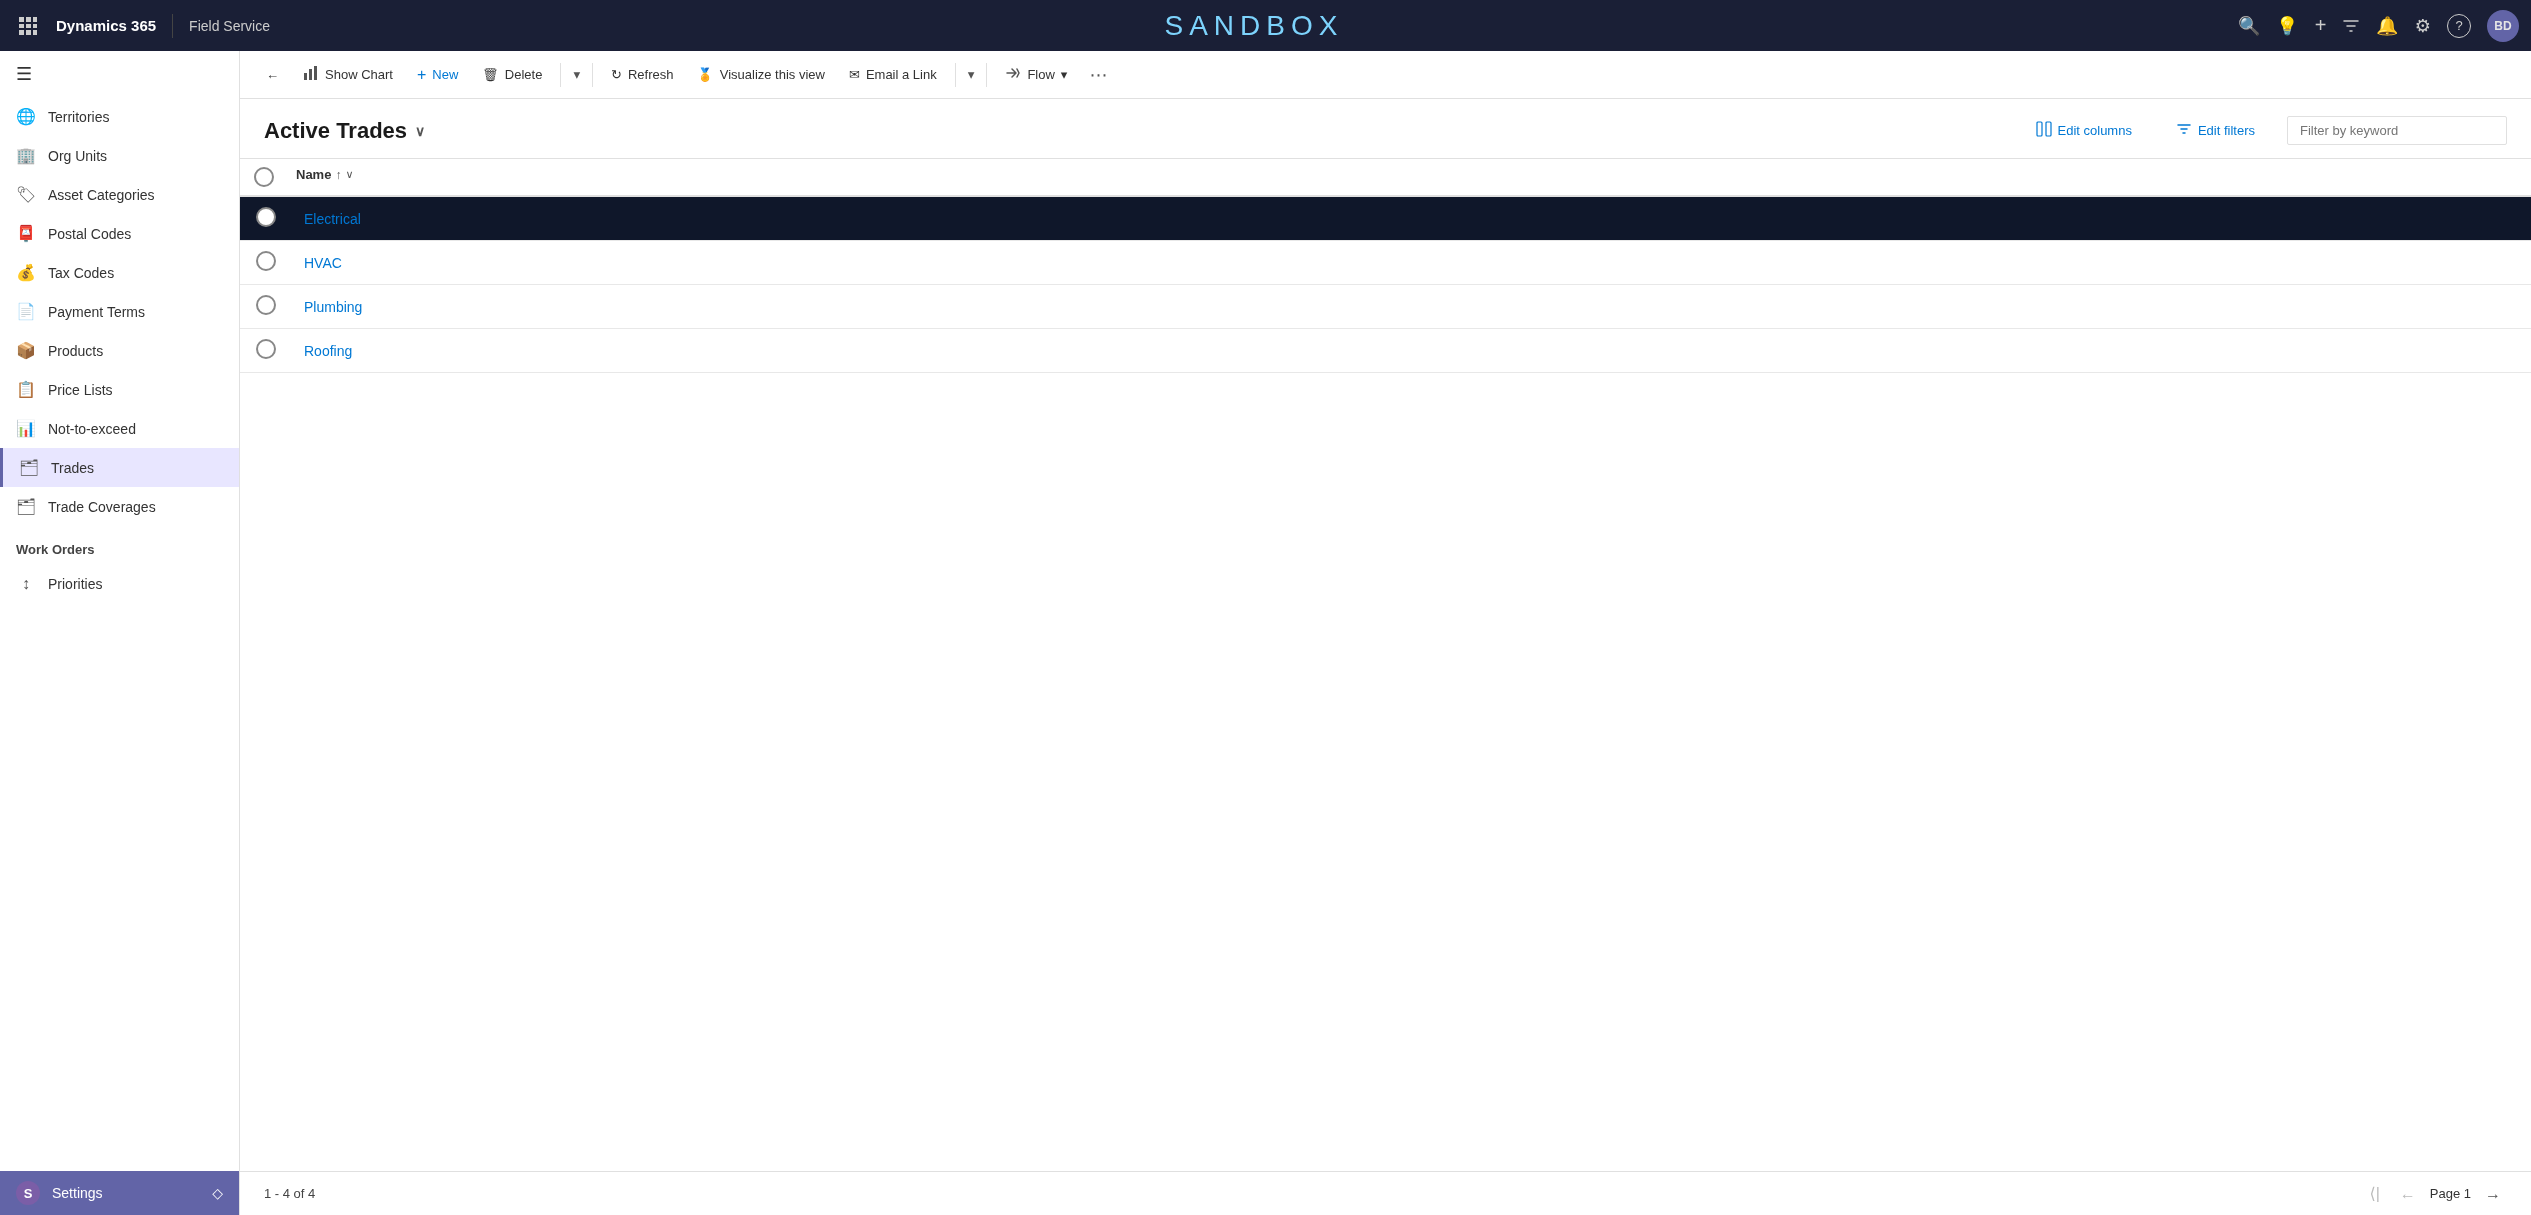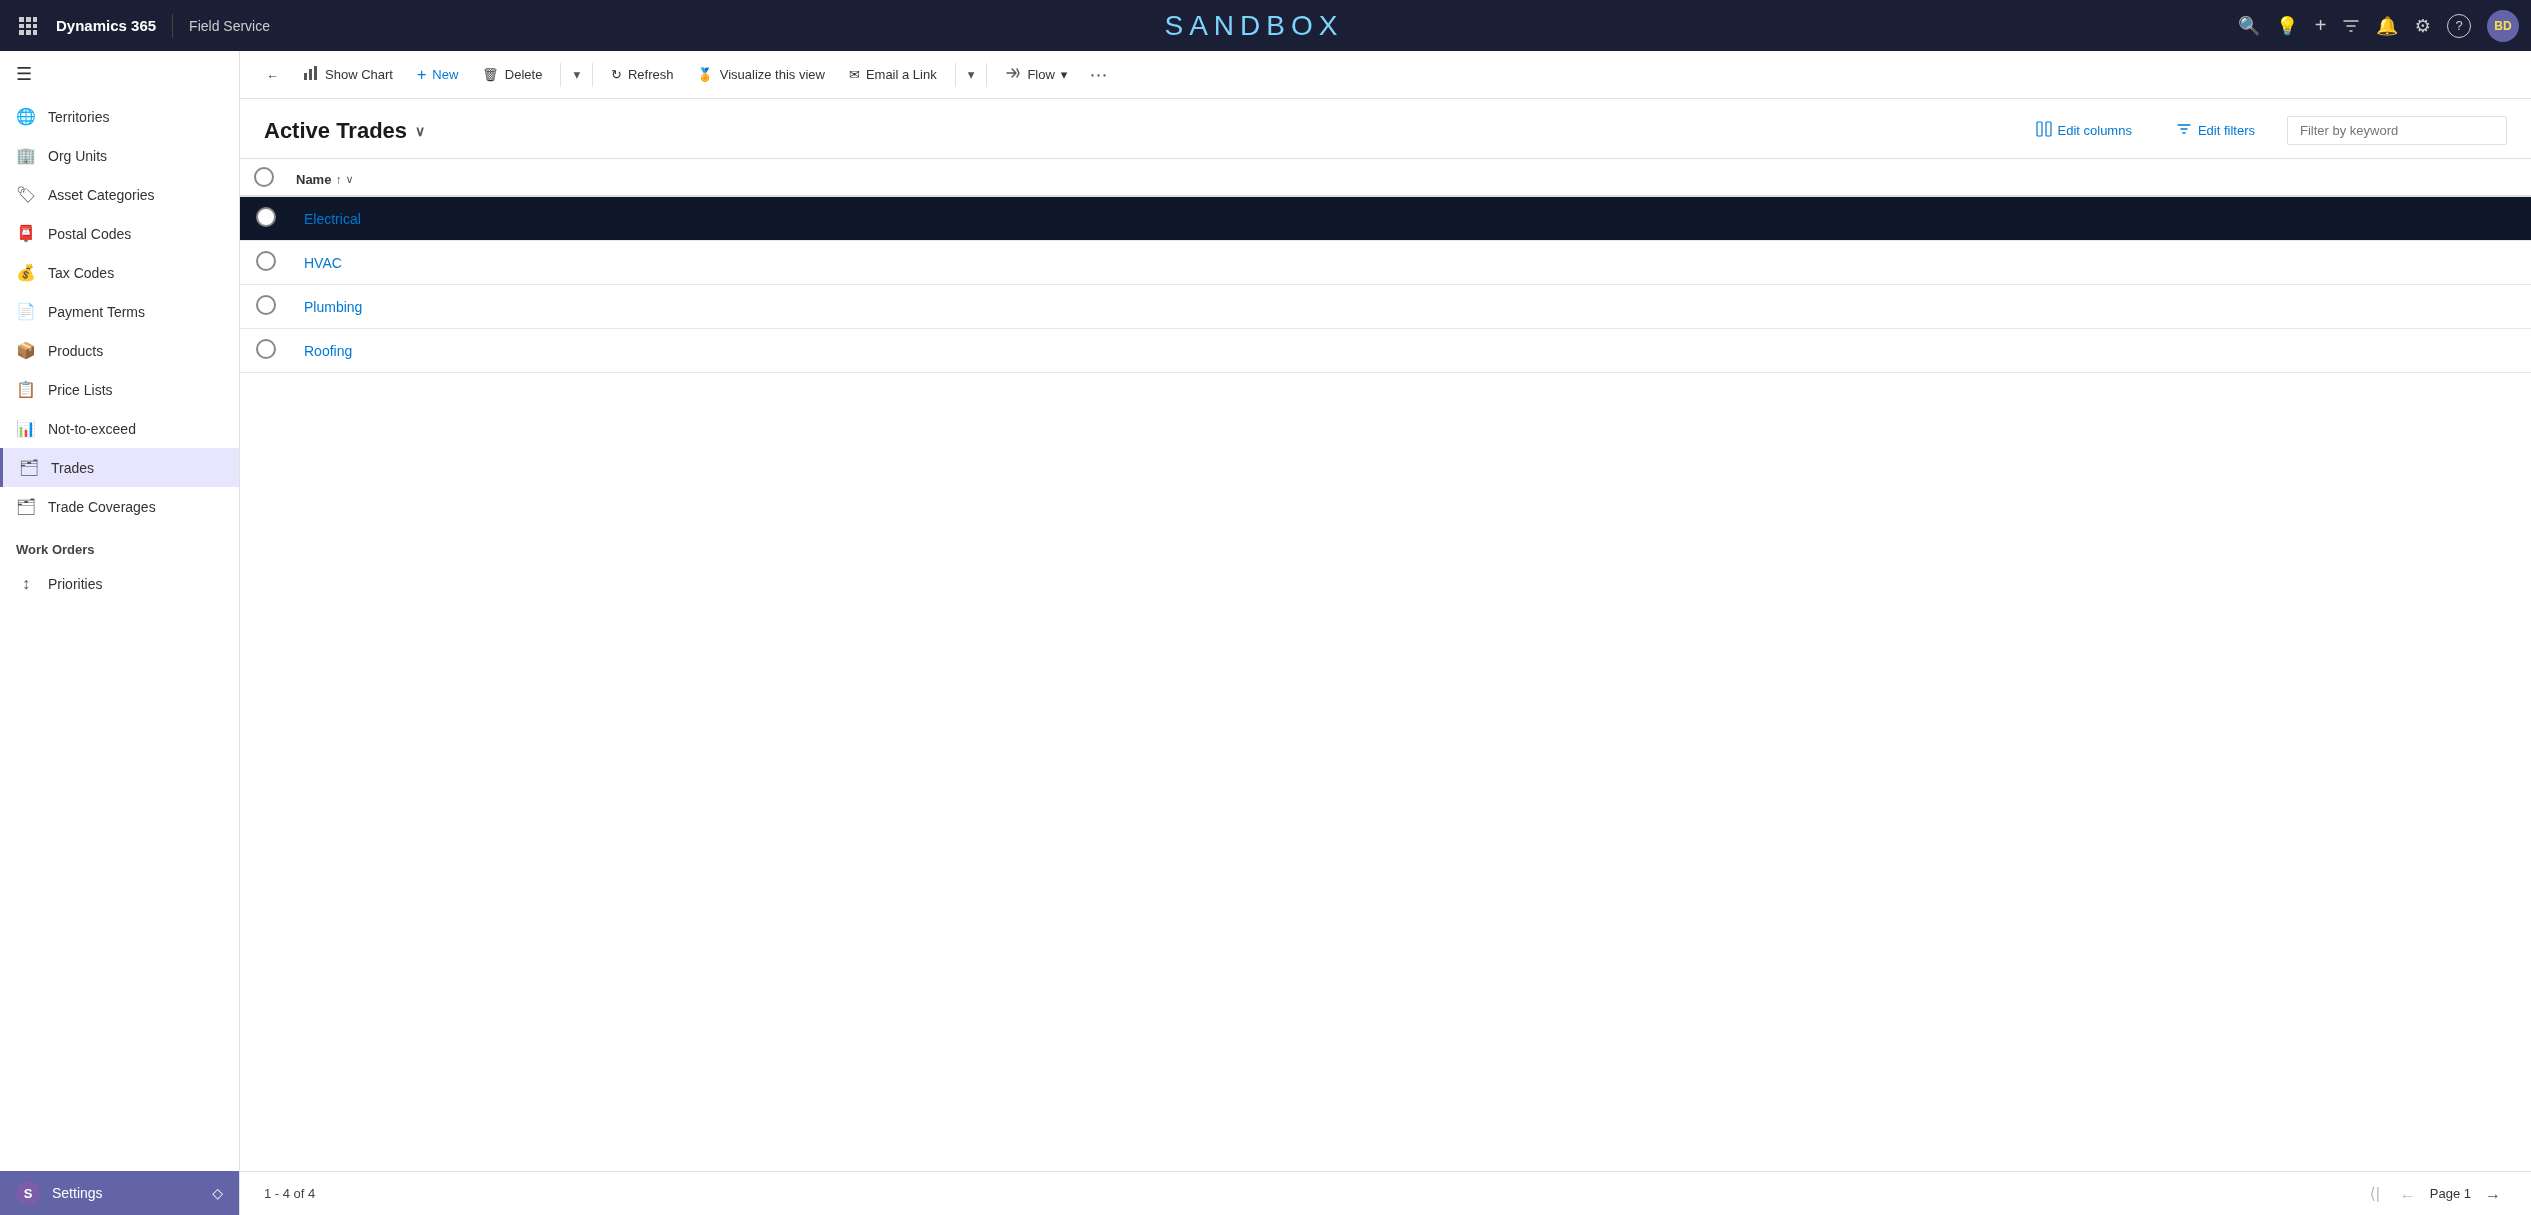--- a/index.html
+++ b/index.html
@@ -17,21 +17,21 @@
       flex-shrink: 0;
     }
     .top-nav-grid { display: grid; place-items: center; width: 32px; height: 32px; cursor: pointer; }
     .top-nav-grid svg { fill: #ccc; }
     .top-nav-appname { font-weight: 700; font-size: 15px; color: #fff; margin-left: 4px; }
     .top-nav-divider { width: 1px; height: 24px; background: #444; margin: 0 8px; }
     .top-nav-module { font-size: 14px; color: #ccc; }
     .top-nav-title { flex: 1; text-align: center; font-size: 28px; font-weight: 300; letter-spacing: 6px; color: #7dd3fc; }
     .top-nav-icons { display: flex; align-items: center; gap: 16px; }
     .top-nav-icon { color: #ccc; font-size: 18px; cursor: pointer; display: flex; align-items: center; }
-    .top-nav-avatar { width: 32px; height: 32px; border-radius: 50%; background: #6264a7; display: flex; align-items: center; justify-content: center; font-size: 12px; font-weight: 600; color: #fde047; cursor: pointer; }
+    .top-nav-avatar { width: 32px; height: 32px; border-radius: 50%; background: #6264a7; display: flex; align-items: center; justify-content: center; font-size: 12px; font-weight: 600; color: #e5e5e5; cursor: pointer; }
 
     
     .main-layout { display: flex; flex: 1; overflow: hidden; }
 
     
     .sidebar { width: 240px; background: #fff; border-right: 1px solid #e0e0e0; display: flex; flex-direction: column; overflow-y: auto; flex-shrink: 0; }
     .sidebar-hamburger { padding: 12px 16px; cursor: pointer; color: #333; font-size: 18px; }
     .sidebar-item {
       display: flex; align-items: center; gap: 12px; padding: 10px 16px; cursor: pointer; color: #333; font-size: 14px; text-decoration: none;
     }
@@ -270,21 +270,21 @@
           </span>
           <span>Edit filters</span>
         </button>
         <input class="filter-input" placeholder="Filter by keyword" style="">
       </div>
     </div>
 
     <div class="table-area">
       <div class="table">
 
-        <div style="display:flex; align-items:flex-end; border-bottom:2px solid #e0e0e0; padding: 8px 0;">
+        <div style="display:flex; align-items:flex-start; border-bottom:2px solid #e0e0e0; padding: 8px 0;">
           <div style="width:48px; display:flex; align-items:center; justify-content:center;">
             <div class="check-circle"></div>
           </div>
           <div style="flex:1; display:flex; align-items:center; gap:4px; padding:0 8px;">
             <span style="font-weight:600; font-size:13px; color:#333;">Name</span>
             <span style="font-size:12px; color:#555; cursor:pointer;">↑</span>
             <span style="font-size:11px; color:#555; cursor:pointer;">∨</span>
           </div>
         </div>
 

